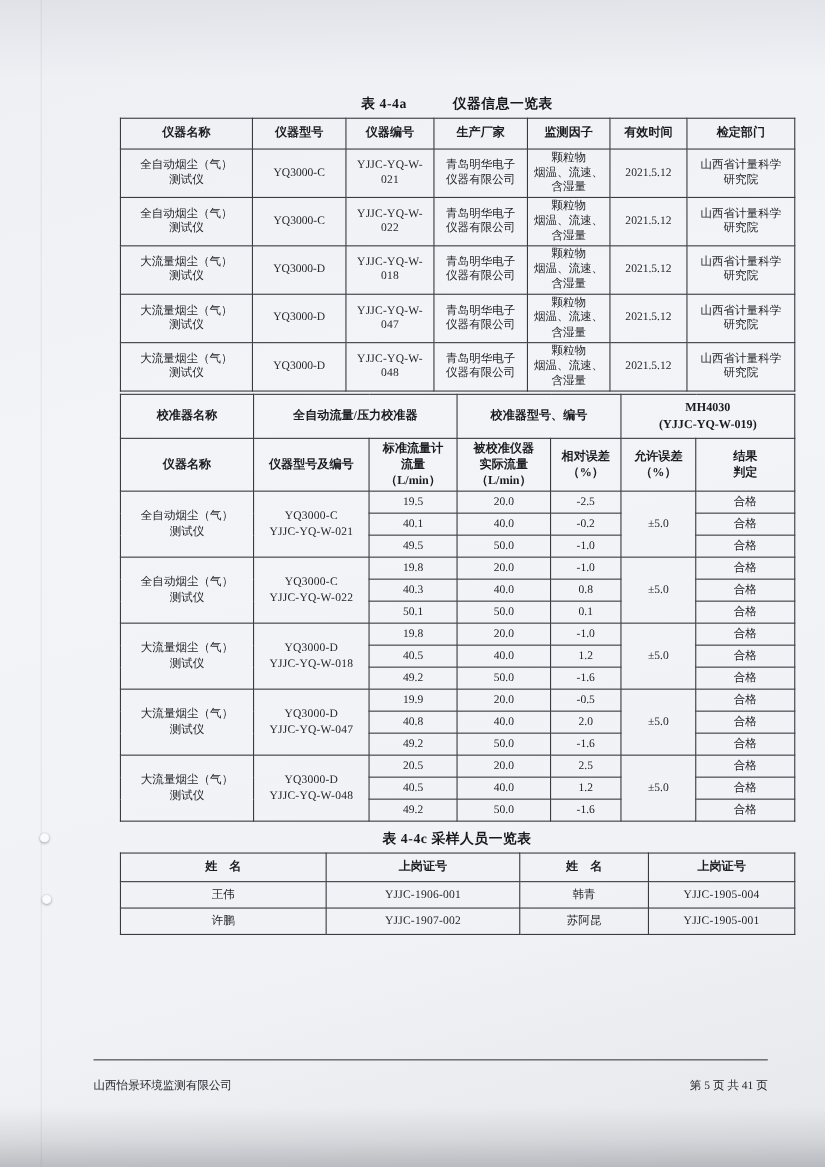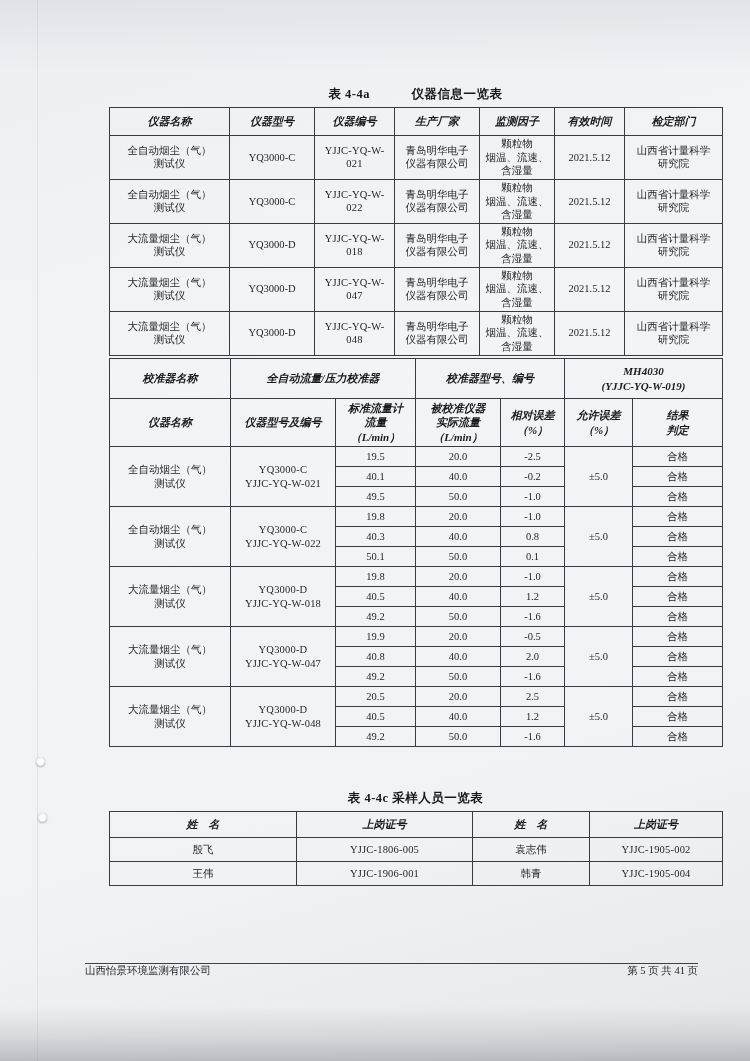--- a/index.html
+++ b/index.html
@@ -12,41 +12,41 @@
     background:linear-gradient(180deg,rgba(165,168,178,.18),rgba(165,168,178,0));}
   .bottom-shade{position:absolute;bottom:0;left:0;right:0;height:55px;
     background:linear-gradient(180deg,rgba(140,142,150,0) 0%,rgba(140,142,150,.22) 55%,rgba(120,122,130,.42) 100%);}
   .fold-line{position:absolute;left:37px;top:0;bottom:0;width:1px;background:rgba(110,112,122,.12);}
   .hole{position:absolute;width:9px;height:9px;border-radius:50%;background:#fbfbfd;
     box-shadow:0 1px 2px rgba(95,98,108,.45), inset 0 0 1px rgba(110,112,125,.55);}
   #hole-1{left:36px;top:757px;}
   #hole-2{left:38px;top:813px;}
 
   .sec{position:absolute;left:85px;width:613px;padding-left:24px;}
-  #sec-a{top:86px;} #sec-b{top:358px;} #sec-c{top:790px;}
+  #sec-a{top:86px;} #sec-b{top:358px;} #sec-c{top:754px;}
   .tbl-title{text-align:center;font-weight:bold;font-size:12.5px;line-height:17px;
     margin:0 0 4px 0;color:#17171c;letter-spacing:.5px;}
   .title-gap{margin-left:38px;}
 
   table.tbl{border-collapse:collapse;table-layout:fixed;width:613px;border:1.5px solid #313138;}
   .tbl th,.tbl td{border:1px solid #3a3a41;text-align:center;vertical-align:middle;
     padding:1px 2px;font-size:10.5px;line-height:1.3;white-space:pre-line;overflow:hidden;}
-  .tbl th{font-weight:bold;font-size:11px;color:#1b1b20;font-style:italic;}
+  .tbl th{font-weight:bold;font-size:11px;color:#1b1b20;}
   .code{font-size:10px;letter-spacing:.2px;}
 
   #table-a thead tr{height:28px;}
   #table-a tbody tr{height:43px;}
   #table-b tr.h1{height:40px;}
   #table-b tr.h2{height:48px;}
   #table-b tbody tr{height:20px;}
   #table-c thead tr{height:26px;}
   #table-c tbody tr{height:24px;}
 
   #footer{position:absolute;left:85px;top:963px;width:613px;border-top:1.5px solid #3f3f46;
-    display:flex;justify-content:space-between;align-items:flex-start;padding-top:0;
+    display:flex;justify-content:space-between;align-items:flex-start;padding-top:16px;
     font-size:10.5px;color:#26262c;}
 </style>
 </head>
 <body>
 
 <div class="page">
   <div class="top-shade"></div>
   <div class="fold-line"></div>
   <div class="hole" id="hole-1"></div>
   <div class="hole" id="hole-2"></div>
@@ -325,31 +325,31 @@
       <thead>
         <tr>
           <th>姓　名</th>
           <th>上岗证号</th>
           <th>姓　名</th>
           <th>上岗证号</th>
         </tr>
       </thead>
       <tbody>
         <tr>
-          <td>殷飞</td>
-          <td class="code">YJJC-1806-005</td>
-          <td>袁志伟</td>
-          <td class="code">YJJC-1905-002</td>
-        </tr>
-        <tr>
           <td>王伟</td>
           <td class="code">YJJC-1906-001</td>
           <td>韩青</td>
           <td class="code">YJJC-1905-004</td>
         </tr>
+        <tr>
+          <td>许鹏</td>
+          <td class="code">YJJC-1907-002</td>
+          <td>苏阿昆</td>
+          <td class="code">YJJC-1905-001</td>
+        </tr>
       </tbody>
     </table>
   </div>
 
   <div id="footer">
     <span>山西怡景环境监测有限公司</span>
     <span>第 5 页 共 41 页</span>
   </div>
 
   <div class="bottom-shade"></div>

